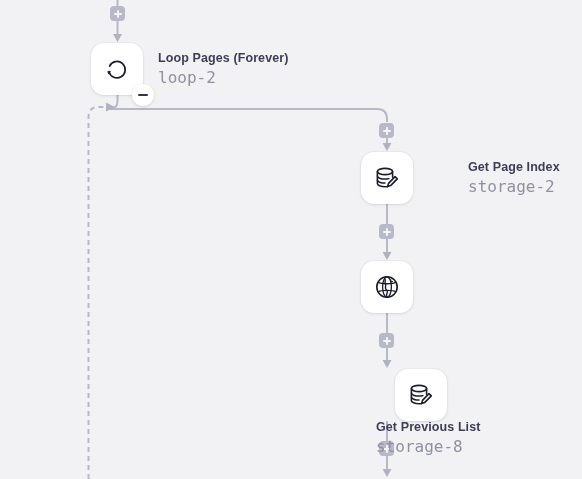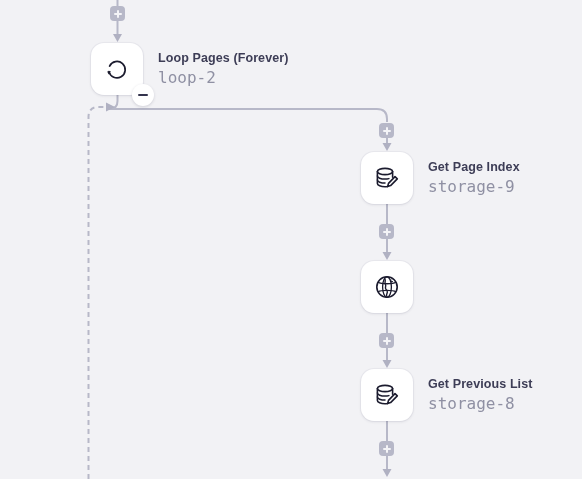--- a/index.html
+++ b/index.html
@@ -199,55 +199,55 @@
       <span class="badge-minus">
         <i></i>
       </span>
     </div>
     <div class="node-text">
       <span class="node-title">Loop Pages (Forever)</span>
       <span class="node-sub">loop-2</span>
     </div>
   </div>
 
-  <div class="node" style="left:361px; top:152px;">
+  <div class="node" style="left:361px; top:152px;gap:40px;">
     <div class="node-card">
       <span class="node-icon">
         <svg width="30" height="30" viewBox="0 0 30 30">
           <ellipse cx="13" cy="8.5" rx="7.6" ry="3.1" fill="none" stroke="#1b1b2e" stroke-width="1.6"></ellipse>
           <path d="M5.4,8.5 L5.4,20.6 C5.4,22.3 8.8,23.7 13,23.7 C13.9,23.7 14.8,23.6 15.6,23.5" fill="none" stroke="#1b1b2e" stroke-width="1.6" stroke-linecap="round"></path>
           <path d="M20.6,8.5 L20.6,14.2" fill="none" stroke="#1b1b2e" stroke-width="1.6" stroke-linecap="round"></path>
           <path d="M5.4,13.0 C5.4,14.7 8.8,16.1 13,16.1 C14.4,16.1 15.8,15.9 16.9,15.6" fill="none" stroke="#1b1b2e" stroke-width="1.5" stroke-linecap="round"></path>
           <path d="M5.4,17.0 C5.4,18.7 8.8,20.1 13,20.1" fill="none" stroke="#1b1b2e" stroke-width="1.5" stroke-linecap="round"></path>
           <path d="M23.0,13.6 L25.3,15.9 L18.6,22.6 L15.6,23.6 L16.5,20.4 Z" fill="none" stroke="#1b1b2e" stroke-width="1.6" stroke-linejoin="round"></path>
         </svg>
       </span>
     </div>
     <div class="node-text">
       <span class="node-title">Get Page Index</span>
-      <span class="node-sub">storage-9</span>
+      <span class="node-sub">storage-2</span>
     </div>
   </div>
 
   <div class="node" style="left:361px; top:261px;">
     <div class="node-card">
       <span class="node-icon">
         <svg width="30" height="30" viewBox="0 0 30 30">
           <circle cx="15" cy="15" r="10.2" fill="none" stroke="#1b1b2e" stroke-width="1.6"></circle>
           <ellipse cx="15" cy="15" rx="4.4" ry="10.2" fill="none" stroke="#1b1b2e" stroke-width="1.3"></ellipse>
           <path d="M6.0,10.3 C9.3,12.2 20.7,12.2 24.0,10.3" fill="none" stroke="#1b1b2e" stroke-width="1.3"></path>
           <path d="M6.0,19.7 C9.3,17.8 20.7,17.8 24.0,19.7" fill="none" stroke="#1b1b2e" stroke-width="1.3"></path>
           <path d="M13.0,7.2 C13.9,9.2 12.2,10.6 13.4,12.3 C14.4,13.7 13.0,14.8 13.6,16.6 C14.1,18.2 15.6,18.4 15.3,20.3 C15.1,21.8 14.3,22.4 14.6,23.8" fill="none" stroke="#1b1b2e" stroke-width="1.4" stroke-linecap="round"></path>
           <path d="M18.9,8.0 C18.2,9.4 19.6,10.3 20.4,9.6" fill="none" stroke="#1b1b2e" stroke-width="1.3" stroke-linecap="round"></path>
         </svg>
       </span>
     </div>
   </div>
 
-  <div class="node" style="left:361px; top:369px;">
+  <div class="node" style="left:361px; top:369px;flex-direction:column;">
     <div class="node-card">
       <span class="node-icon">
         <svg width="30" height="30" viewBox="0 0 30 30">
           <ellipse cx="13" cy="8.5" rx="7.6" ry="3.1" fill="none" stroke="#1b1b2e" stroke-width="1.6"></ellipse>
           <path d="M5.4,8.5 L5.4,20.6 C5.4,22.3 8.8,23.7 13,23.7 C13.9,23.7 14.8,23.6 15.6,23.5" fill="none" stroke="#1b1b2e" stroke-width="1.6" stroke-linecap="round"></path>
           <path d="M20.6,8.5 L20.6,14.2" fill="none" stroke="#1b1b2e" stroke-width="1.6" stroke-linecap="round"></path>
           <path d="M5.4,13.0 C5.4,14.7 8.8,16.1 13,16.1 C14.4,16.1 15.8,15.9 16.9,15.6" fill="none" stroke="#1b1b2e" stroke-width="1.5" stroke-linecap="round"></path>
           <path d="M5.4,17.0 C5.4,18.7 8.8,20.1 13,20.1" fill="none" stroke="#1b1b2e" stroke-width="1.5" stroke-linecap="round"></path>
           <path d="M23.0,13.6 L25.3,15.9 L18.6,22.6 L15.6,23.6 L16.5,20.4 Z" fill="none" stroke="#1b1b2e" stroke-width="1.6" stroke-linejoin="round"></path>
         </svg>

